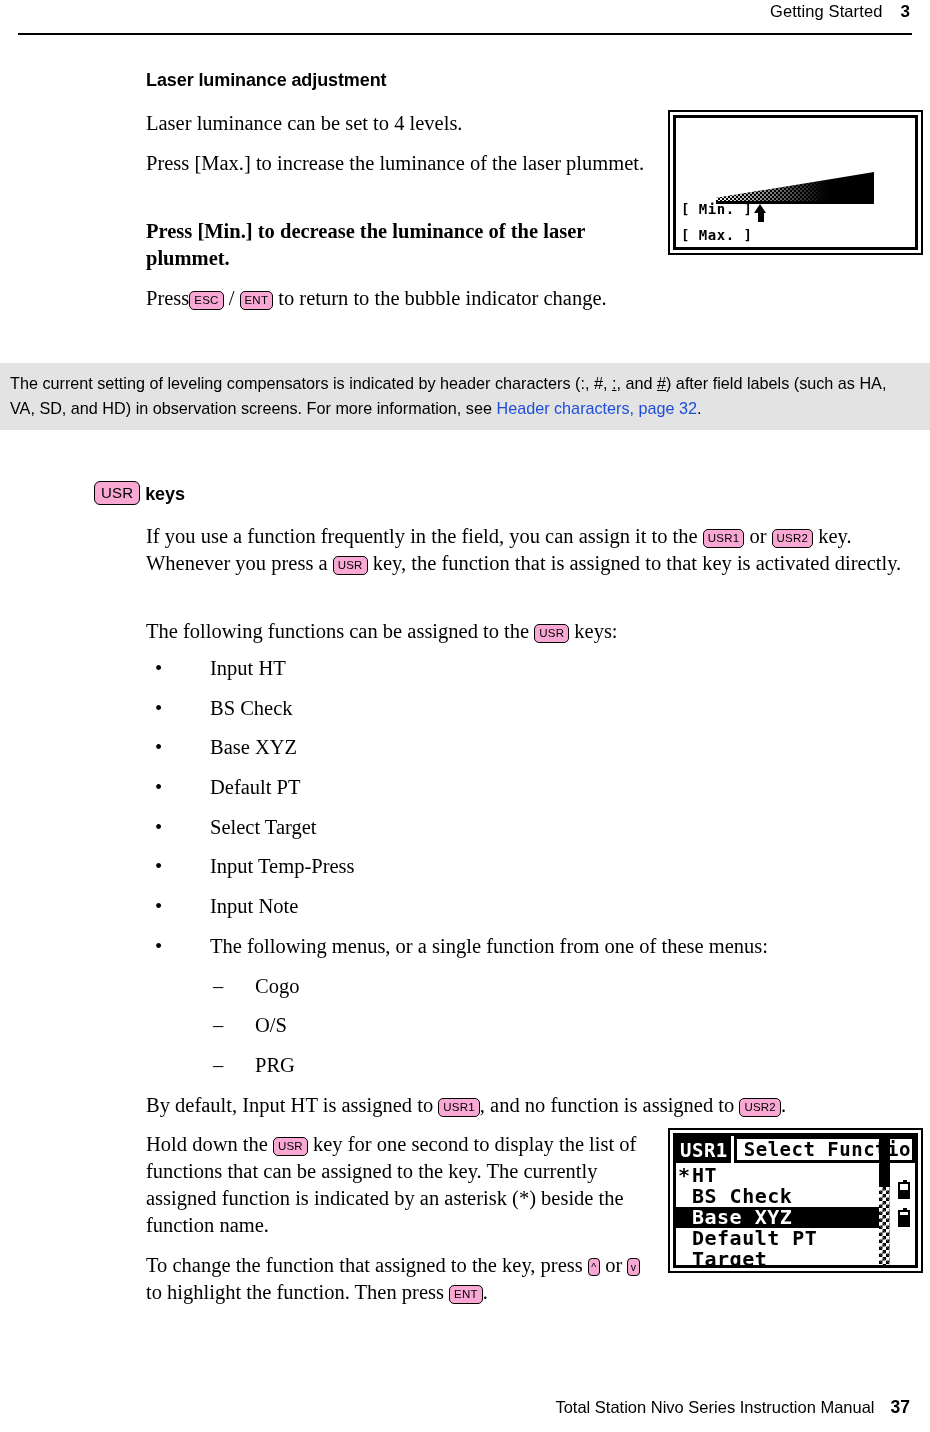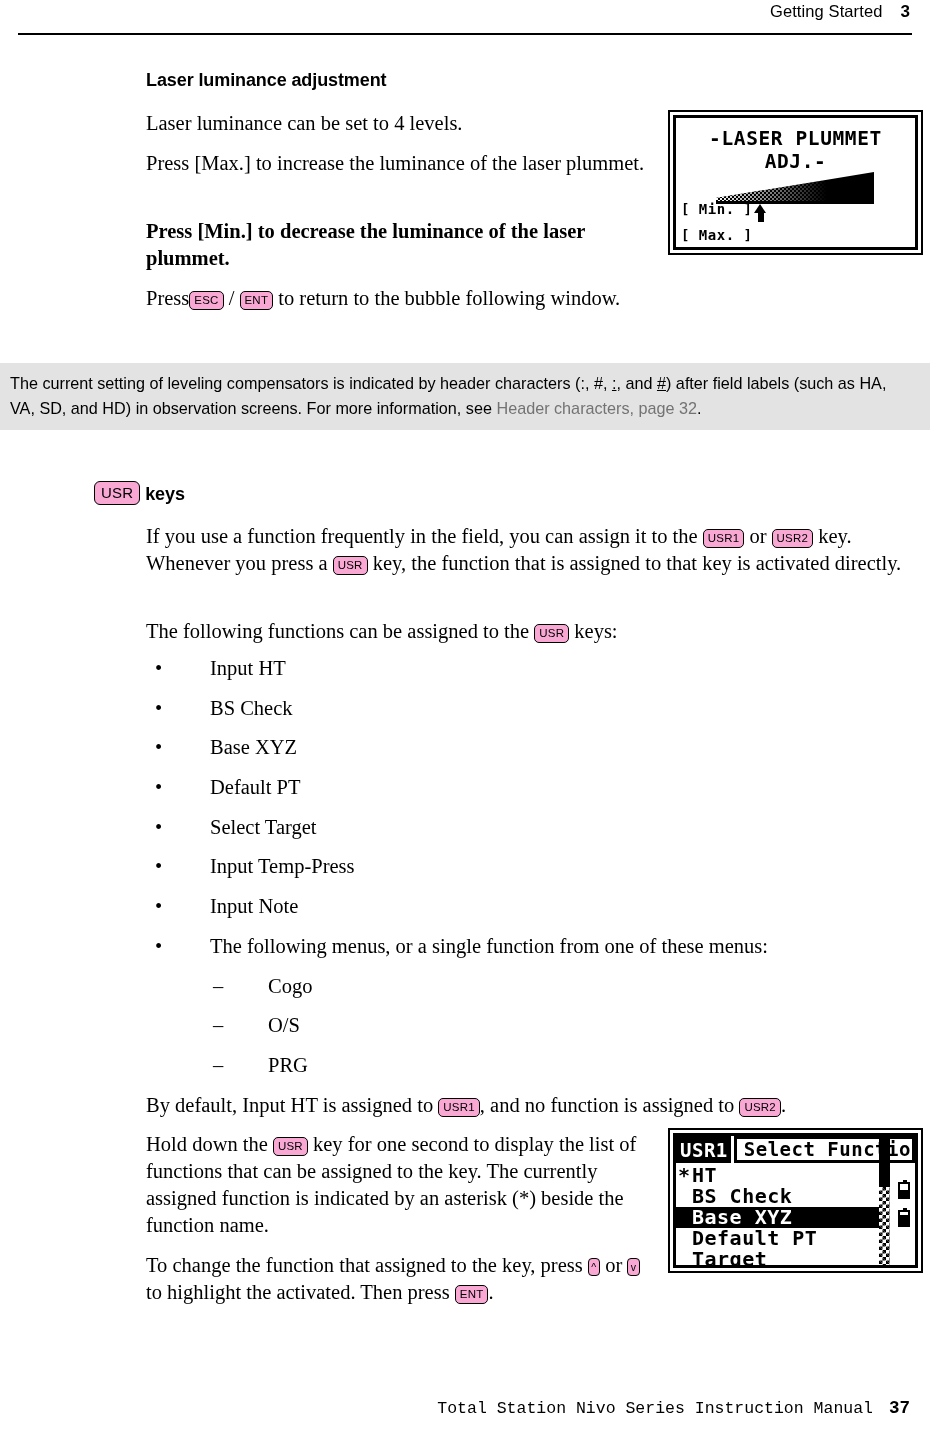--- a/index.html
+++ b/index.html
@@ -51,21 +51,21 @@
     position: absolute;
     left: 0;
     bottom: 14px;
     width: 930px;
     height: 30px;
   }
   #page-footer .ftr-text {
     position: absolute;
     right: 20px;
     bottom: 0;
-    font-family: Liberation Mono, monospace;
+    font-family: Liberation Sans, sans-serif;
     font-size: 16.5px;
     white-space: nowrap;
   }
   #page-footer .ftr-page {
     font-weight: bold;
     font-size: 17.5px;
     margin-left: 16px;
   }
 
   
@@ -124,42 +124,42 @@
     left: 0;
     width: 930px;
     background: #e3e3e3;
     font-family: "Liberation Sans", sans-serif;
     font-size: 16.2px;
     line-height: 25px;
     padding: 8px 22px 9px 10px;
     box-sizing: border-box;
   }
   #note-band .xref {
-    color: #737373;
+    color: #1d4ed8;
   }
   .uline { text-decoration: underline; }
 
   
   .bullet {
     position: absolute;
     font-family: "Liberation Serif", serif;
     font-size: 20.5px;
     line-height: 27px;
     white-space: nowrap;
   }
   .bullet .mark {
     position: absolute;
     left: 0;
     top: 0;
   }
   .bullet .txt {
     margin-left: 55px;
     display: inline-block;
   }
-  .bullet.sub .txt { margin-left: 55px; font-family: Liberation Serif, serif; }
+  .bullet.sub .txt { margin-left: 42px; font-family: Liberation Serif, serif; }
 
   
   .lcd {
     position: absolute;
     background: #fff;
     box-sizing: border-box;
   }
   .lcd .outer {
     position: absolute;
     left: 0; top: 0; right: 0; bottom: 0;
@@ -348,26 +348,25 @@
 <div class="content">
 
   <div class="h3" style="left:146px; top:70px;">Laser luminance adjustment</div>
 
   <div class="p" style="left:146px; top:110px; width:500px;">Laser luminance can be set to 4 levels.</div>
 
   <div class="p" style="left:146px; top:150px; width:500px;">Press [Max.] to increase the luminance of the laser plummet.</div>
 
   <div class="p" style="left:146px; top:218px; width:500px;font-weight:bold;">Press [Min.] to decrease the luminance of  the laser plummet.</div>
 
-  <div class="p" style="left:146px; top:285px; width:640px;"><span>Press</span><span class="key">ESC</span> <span>/</span> <span class="key">ENT</span> <span>to return to the bubble following window.</span></div>
+  <div class="p" style="left:146px; top:285px; width:640px;"><span>Press</span><span class="key">ESC</span> <span>/</span> <span class="key">ENT</span> <span>to return to the bubble indicator change.</span></div>
 
   <div class="lcd" id="lcd-laser" style="left:668px; top:110px; width:255px; height:145px;">
     <div class="outer"></div>
     <div class="inner lcd-font">
-      <div class="title">-LASER PLUMMET ADJ.-</div>
 
       <div class="ramp">
         <svg width="158" height="33" viewBox="0 0 158 33">
           <defs>
             <pattern id="dith" width="4" height="4" patternUnits="userSpaceOnUse">
               <rect width="4" height="4" fill="#fff"></rect>
               <rect x="0" y="0" width="2" height="2" fill="#000"></rect>
               <rect x="2" y="2" width="2" height="2" fill="#000"></rect>
             </pattern>
             <linearGradient id="fade" x1="0" x2="1" y1="0" y2="0">
@@ -422,21 +421,21 @@
   <div class="bullet" style="left:155px; top:933px;"><span class="mark">•</span><span class="txt">The following menus, or a single function from one of these menus:</span></div>
 
   <div class="bullet sub" style="left:213px; top:973px;"><span class="mark">–</span><span class="txt">Cogo</span></div>
   <div class="bullet sub" style="left:213px; top:1012px;"><span class="mark">–</span><span class="txt">O/S</span></div>
   <div class="bullet sub" style="left:213px; top:1052px;"><span class="mark">–</span><span class="txt">PRG</span></div>
 
   <div class="p" style="left:146px; top:1092px; width:780px; white-space:nowrap;"><span>By default, Input HT is assigned to</span> <span class="key">USR1</span><span>, and no function is assigned to</span> <span class="key">USR2</span><span>.</span></div>
 
   <div class="p" style="left:146px; top:1131px; width:505px;"><span>Hold down the</span> <span class="key">USR</span> <span>key for one second to display the list of functions that can be assigned to the key. The currently assigned function is indicated by an asterisk (*) beside the function name.</span></div>
 
-  <div class="p" style="left:146px; top:1252px; width:512px;"><span>To change the function that assigned to the key, press</span> <span class="key narrow">^</span> <span>or</span> <span class="key narrow">v</span> <span>to highlight the activated. Then press</span> <span class="key">ENT</span><span>.</span></div>
+  <div class="p" style="left:146px; top:1252px; width:512px;"><span>To change the function that assigned to the key, press</span> <span class="key narrow">^</span> <span>or</span> <span class="key narrow">v</span> <span>to highlight the function. Then press</span> <span class="key">ENT</span><span>.</span></div>
 
   <div class="lcd" id="lcd-usr" style="left:668px; top:1128px; width:255px; height:145px;">
     <div class="outer"></div>
     <div class="inner lcd-font">
 
       <div class="topbar">
         <div class="badge">USR1</div>
         <div class="titlebox">Select Functions</div>
       </div>
 

